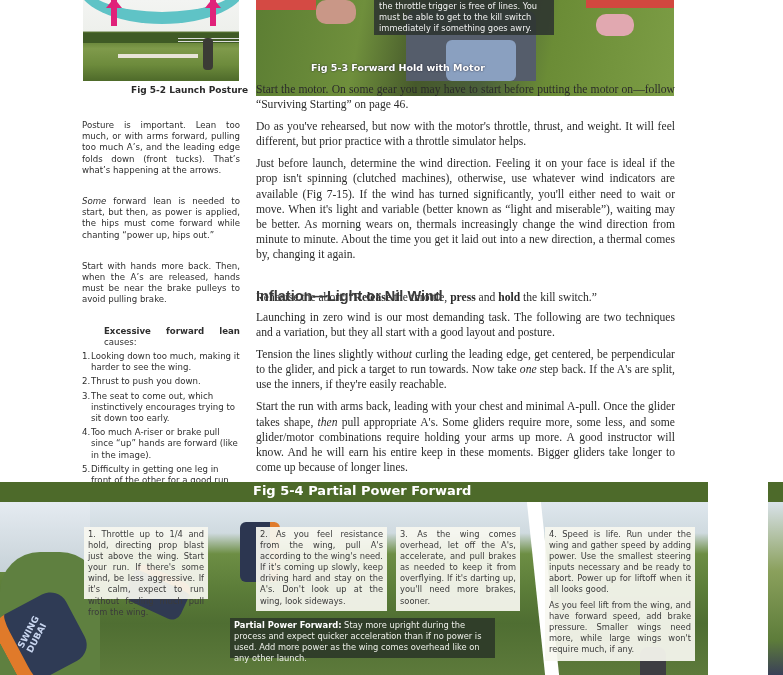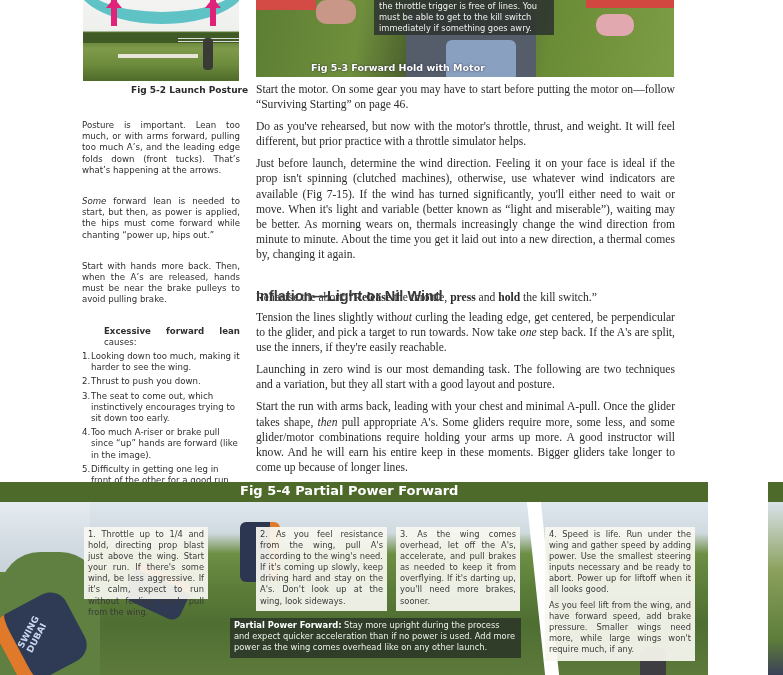--- a/index.html
+++ b/index.html
@@ -31,21 +31,21 @@
     .sidebar { position: absolute; left: 82px; width: 158px; font-family: "DejaVu Sans", sans-serif; font-size: 8.6px; line-height: 11.2px; color: #2e2e2e; }
     .fig-caption-small { position: absolute; left: 83px; top: 85px; font-family: "DejaVu Sans", sans-serif; font-size: 9px; font-weight: bold; color: #2a2a2a; padding-left: 48px; }
     .sb-para { text-align: justify; margin-bottom: 5px; margin-top: 20px; }
     .sb-list { list-style: none; }
     .sb-list li { position: relative; padding-left: 9px; margin-bottom: 3px; }
     .sb-list li .num { position: absolute; left: 0; top: 0; }
     .sb-bold { font-weight: bold; }
 
     
     .fig53-photo {
-      position: absolute; left: 256px; top: 0; width: 418px; height: 77px; overflow: hidden;
+      position: absolute; left: 256px; top: 0; width: 418px; height: 96px; overflow: hidden;
       background: linear-gradient(100deg, #5c7e33 0%, #6f8f3c 25%, #46592b 40%, #4a5f3a 55%, #6b8c36 70%, #7c9d45 100%);
       text-decoration: underline;
     }
     .fig53-photo .red1 { position: absolute; left: 0; top: 0; width: 60px; height: 10px; background: #d44a44; }
     .fig53-photo .red2 { position: absolute; left: 330px; top: 0; width: 88px; height: 8px; background: #d2473f; }
     .fig53-photo .harness { position: absolute; left: 150px; top: 10px; width: 130px; height: 71px; background: #555d6b; border-radius: 10px 10px 0 0; }
     .fig53-photo .harness2 { position: absolute; left: 190px; top: 40px; width: 70px; height: 41px; background: #8aa0c0; border-radius: 6px; }
     .fig53-photo .hand1 { position: absolute; left: 60px; top: 0; width: 40px; height: 24px; background: #c99787; border-radius: 10px; }
     .fig53-photo .hand2 { position: absolute; left: 340px; top: 14px; width: 38px; height: 22px; background: #e1a8b0; border-radius: 10px; }
     .fig53-photo .tip {
@@ -61,21 +61,21 @@
     
     .main-col { position: absolute; left: 256px; width: 419px; font-family: "Liberation Serif", serif; font-size: 11.6px; line-height: 15.1px; color: #2b2b2b; }
     .main-col p { text-align: justify; margin-bottom: 7px; }
     .main-col p.tight { margin-bottom: 2px; margin-top: 28px; }
     .section-head { position: absolute; left: 256px; top: 288px; font-family: "Liberation Sans", sans-serif; font-weight: bold; font-size: 14.5px; color: #3a3a3a; }
 
     
     .fig54 { position: absolute; left: 0; top: 482px; width: 708px; height: 193px; overflow: hidden; }
     .fig54-bar { position: absolute; left: 0; top: 0; width: 708px; height: 20px; background: #4d6a2a; }
     .fig54-title {
-      position: absolute; left: 240px; top: 1px; color: #ffffff;
+      position: absolute; left: 253px; top: 1px; color: #ffffff;
       font-family: "DejaVu Sans", sans-serif; font-size: 13px; font-weight: bold;
     }
     .fig54-photo {
       position: absolute; left: 0; top: 20px; width: 708px; height: 173px;
       background: linear-gradient(180deg, #dfe7ee 0%, #cfdadf 18%, #6d8e44 30%, #5c7d39 50%, #4f6e32 70%, #5d7a3b 100%);
     }
     .fig54-photo .sky { position: absolute; left: 0; top: 0; width: 90px; height: 70px; background: linear-gradient(#e5ebf1, #c7d2d8); }
     .fig54-photo .trees-l { position: absolute; left: 0; top: 50px; width: 100px; height: 123px; background: #5f8040; border-radius: 40px 40px 0 0; }
     .fig54-photo .wing-a {
       position: absolute; left: 2px; top: 98px; width: 78px; height: 75px;
@@ -98,21 +98,21 @@
       position: absolute; background: rgba(248,248,240,0.93); color: #3b3b3b;
       font-family: "DejaVu Sans", sans-serif; font-size: 8.3px; line-height: 11.1px; padding: 2px 4px; text-align: justify;
     }
     .step-box p { margin-bottom: 4px; }
     .step-box p:last-child { margin-bottom: 0; }
     .step1 { left: 84px; top: 25px; width: 124px; height: 72px; }
     .step2 { left: 256px; top: 25px; width: 131px; height: 84px; }
     .step3 { left: 396px; top: 25px; width: 124px; height: 84px; }
     .step4 { left: 545px; top: 25px; width: 150px; height: 134px; }
     .summary-box {
-      position: absolute; left: 230px; top: 116px; width: 291px; height: 40px;
+      position: absolute; left: 230px; top: 116px; width: 265px; height: 40px;
       background: rgba(44,56,40,0.9); color: #eef0ea;
       font-family: "DejaVu Sans", sans-serif; font-size: 8.3px; line-height: 11px; padding: 2px 4px;
     }
     .summary-box .lead { font-weight: bold; color: #ffffff; }
 
     
     .next-page { position: absolute; left: 768px; top: 482px; width: 15px; height: 193px; overflow: hidden; }
     .next-page .bar { position: absolute; left: 0; top: 0; width: 15px; height: 20px; background: #4d6a2a; }
     .next-page .img { position: absolute; left: 0; top: 20px; width: 15px; height: 173px; background: linear-gradient(#d9e2ea 0%, #8aa05c 40%, #5d7c3a 80%, #3a4058 100%); }
   </style>
@@ -159,22 +159,22 @@
 <div class="main-col" style="top:82px;">
   <p>Start the motor. On some gear you may have to start before putting the motor on—follow “Surviving Starting” on page 46.</p>
   <p>Do as you've rehearsed, but now with the motor's throttle, thrust, and weight. It will feel different, but prior practice with a throttle simulator helps.</p>
   <p>Just before launch, determine the wind direction. Feeling it on your face is ideal if the prop isn't spinning (clutched machines), otherwise, use whatever wind indicators are available (Fig 7-15). If the wind has turned significantly, you'll either need to wait or move. When it's light and variable (better known as “light and miserable”), waiting may be better. As morning wears on, thermals increasingly change the wind direction from minute to minute. About the time you get it laid out into a new direction, a thermal comes by, changing it again.</p>
   <p class="tight"><span>Rehearse the abort: “</span><b>Release</b><span> the throttle, </span><b>press</b><span> and </span><b>hold</b><span> the kill switch.”</span></p>
 </div>
 
 <div class="section-head">Inflation—Light or Nil Wind</div>
 
 <div class="main-col" style="top:310px;">
+  <p>Launching in zero wind is our most demanding task. The following are two techniques and a variation, but they all start with a good layout and posture.</p>
   <p><span>Tension the lines slightly with</span><em>out</em><span> curling the leading edge, get centered, be perpendicular to the glider, and pick a target to run towards. Now take </span><em>one</em><span> step back. If the A's are split, use the inners, if they're easily reachable.</span></p>
-  <p>Launching in zero wind is our most demanding task. The following are two techniques and a variation, but they all start with a good layout and posture.</p>
   <p><span>Start the run with arms back, leading with your chest and minimal A-pull. Once the glider takes shape, </span><em>then</em><span> pull appropriate A's. Some gliders require more, some less, and some glider/motor combinations require holding your arms up more. A good instructor will know. And he will earn his entire keep in these moments. Bigger gliders take longer to come up because of longer lines.</span></p>
 </div>
 
 <div class="fig54">
   <div class="fig54-bar"></div>
   <div class="fig54-title">Fig 5-4 Partial Power Forward</div>
   <div class="fig54-photo">
     <div class="sky"></div>
     <div class="trees-l"></div>
     <div class="wing-a"></div>

